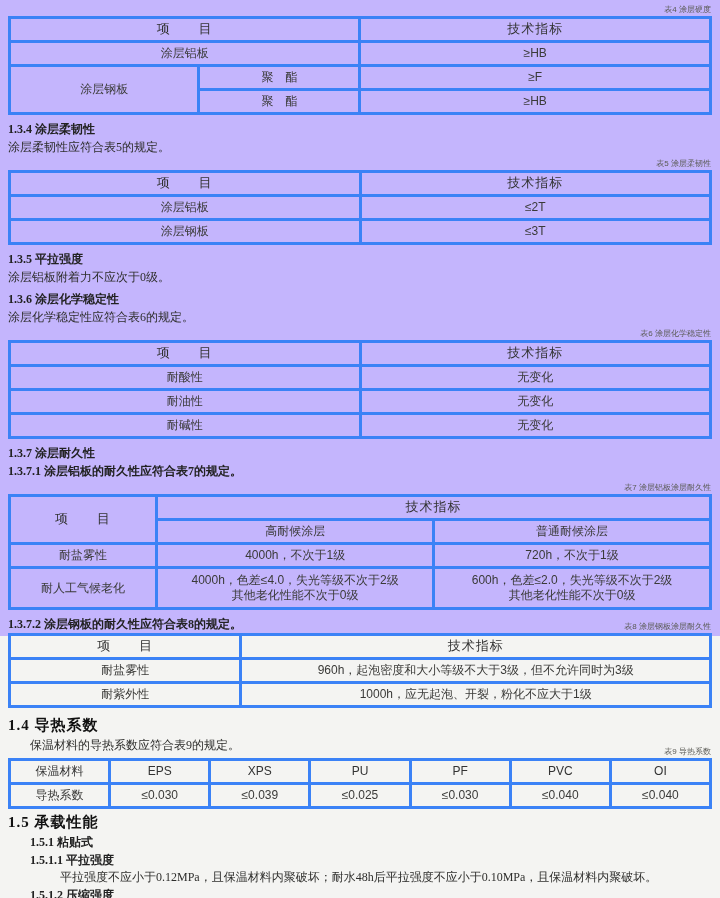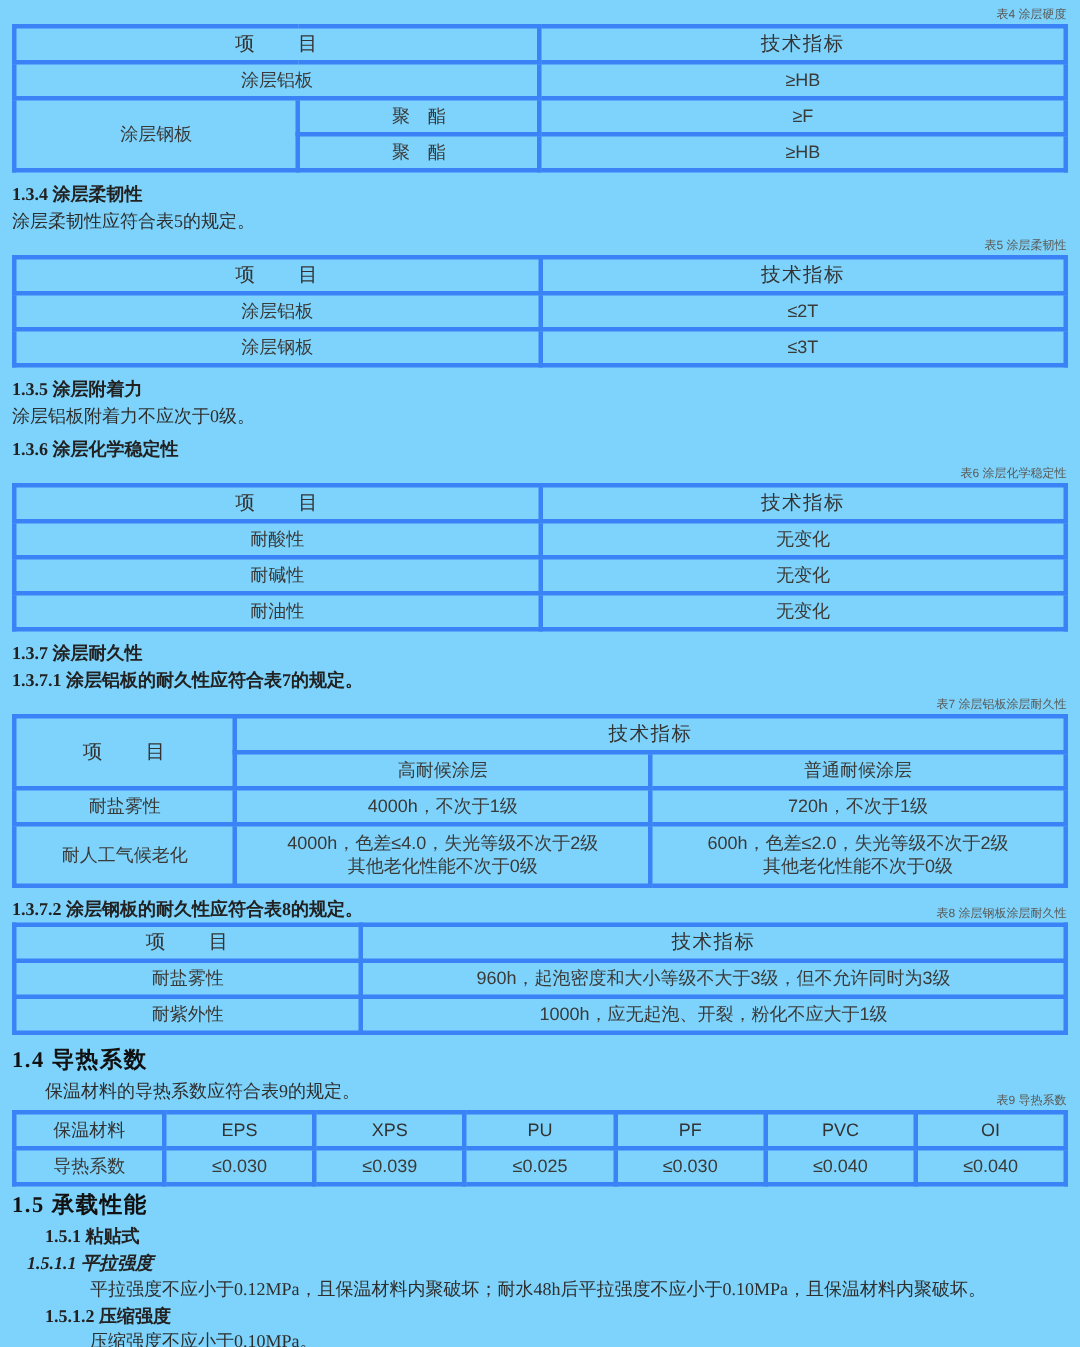--- a/index.html
+++ b/index.html
@@ -1,18 +1,18 @@
 <!DOCTYPE html>
 <html lang="zh"><head>
 <meta charset="utf-8">
 <style>
   html,body{margin:0;padding:0;background:#f4f4f2;}
   body{width:720px;height:898px;overflow:hidden;color:#2b2b2b;
        font-family:"Liberation Serif","DejaVu Serif",serif;}
-  .page{width:720px;height:898px;background:#7dd3fc;box-sizing:border-box;
+  .page{width:720px;height:636px;background:#c4b5fd;box-sizing:border-box;
         padding:3px 8px 0 8px;}
   
   .cap{font-family:"Liberation Sans","DejaVu Sans",sans-serif;
        font-size:8px;line-height:11px;color:#5a5a55;text-align:right;
        margin:1px 1px 1px 0;}
   .unit-note{font-family:"Liberation Sans","DejaVu Sans",sans-serif;
        font-size:8px;line-height:11px;color:#5a5a55;text-align:right;
        margin:2px 1px 0 0;}
   
   table{border-collapse:collapse;width:100%;table-layout:fixed;
@@ -83,45 +83,46 @@
       <td>涂层铝板</td>
       <td>≤2T</td>
     </tr>
     <tr>
       <td>涂层钢板</td>
       <td>≤3T</td>
     </tr>
   </tbody>
     </table>
 
-  <div class="h-sub">1.3.5 涂层附着力</div>
+  <div class="h-sub">1.3.5 平拉强度</div>
   <p class="body-p">涂层铝板附着力不应次于0级。</p>
   <div class="h-sub">1.3.6 涂层化学稳定性</div>
+  <p class="body-p">涂层化学稳定性应符合表6的规定。</p>
 
   <div class="cap">表6 涂层化学稳定性</div>
   <table>
     <colgroup>
         <col style="width:50%">
         <col style="width:50%">
       </colgroup>
     <tbody>
         <tr class="hdr">
       <td>项　　目</td>
       <td>技术指标</td>
     </tr>
     <tr>
       <td>耐酸性</td>
       <td>无变化</td>
     </tr>
     <tr>
+      <td>耐油性</td>
+      <td>无变化</td>
+    </tr>
+    <tr>
       <td>耐碱性</td>
-      <td>无变化</td>
-    </tr>
-    <tr>
-      <td>耐油性</td>
       <td>无变化</td>
     </tr>
   </tbody>
     </table>
 
   <div class="h-sub">1.3.7 涂层耐久性</div>
   <div class="h-sub" style="margin-top:2px;">1.3.7.1 涂层铝板的耐久性应符合表7的规定。</div>
 
   <div class="cap">表7 涂层铝板涂层耐久性</div>
   <table>
@@ -204,19 +205,19 @@
       <td>≤0.025</td>
       <td>≤0.030</td>
       <td>≤0.040</td>
       <td>≤0.040</td>
     </tr>
   </tbody>
     </table>
 
   <div class="h-main" style="margin-top:4px;">1.5 承载性能</div>
   <div class="h-sub ind1" style="margin:3px 0 2px 22px;">1.5.1 粘贴式</div>
-  <div class="h-sub ind1" style="margin:3px 0 2px 10px;font-style:italic;">1.5.1.1 平拉强度</div>
+  <div class="h-sub ind1" style="margin:3px 0 2px 22px;">1.5.1.1 平拉强度</div>
   <p class="body-p ind2">平拉强度不应小于0.12MPa，且保温材料内聚破坏；耐水48h后平拉强度不应小于0.10MPa，且保温材料内聚破坏。</p>
   <div class="h-sub ind1" style="margin:3px 0 2px 22px;">1.5.1.2 压缩强度</div>
   <p class="body-p ind2">压缩强度不应小于0.10MPa。</p>
   <div class="h-sub ind1" style="margin:3px 0 2px 22px;">1.5.2 挂板式</div>
 
 </div>
 
 </body></html>

